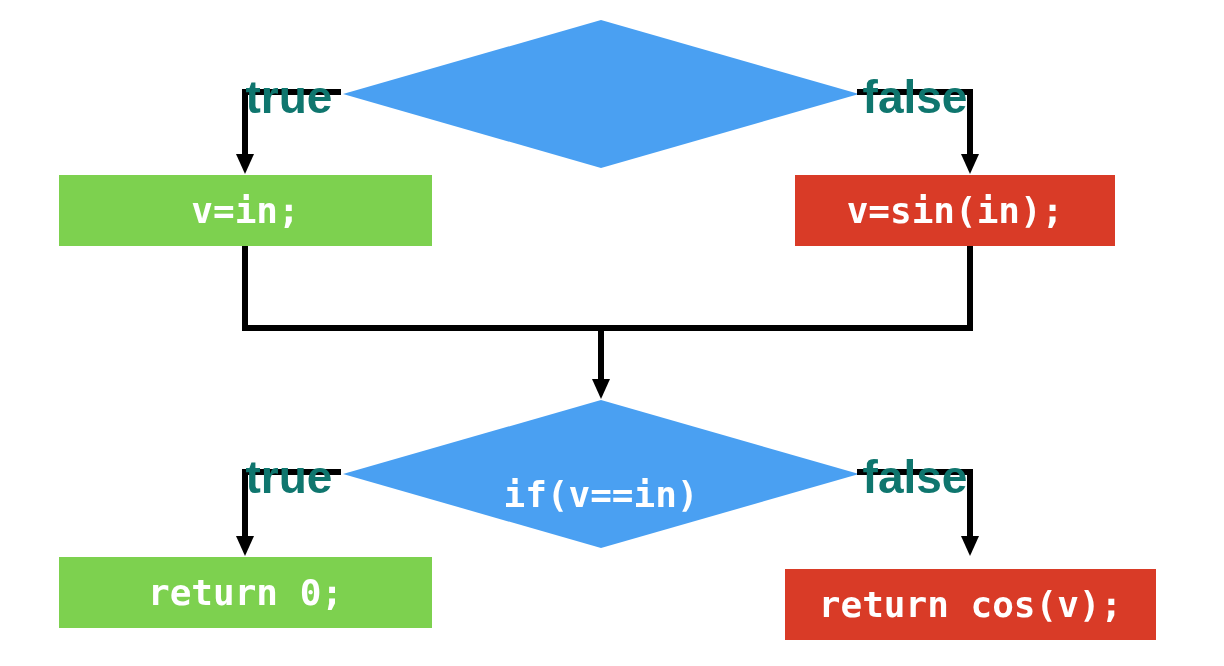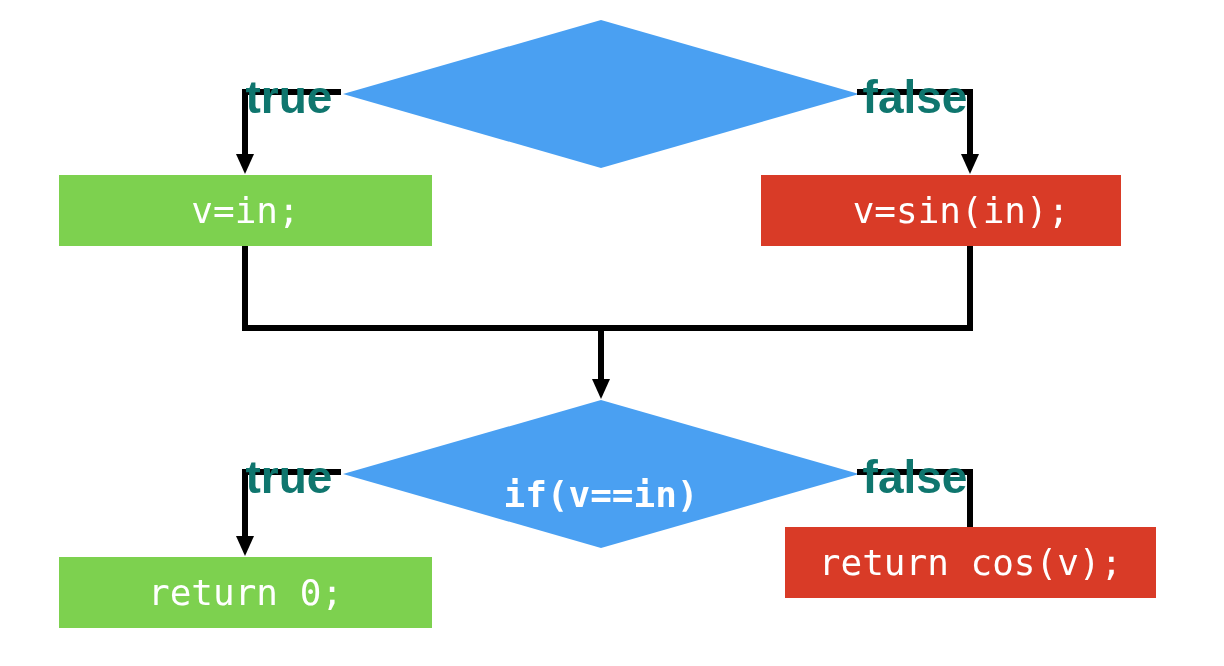--- a/index.html
+++ b/index.html
@@ -16,28 +16,28 @@
     left: 0; top: 0;
     width: 1224px; height: 666px;
   }
   .node-box {
     position: absolute;
     display: flex;
     align-items: center;
     justify-content: center;
     color: #ffffff;
     font-family: "DejaVu Sans Mono", monospace;
-    font-weight: normal;
+    font-weight: bold;
     font-size: 36px;
     letter-spacing: 0;
   }
   .box-true1  { left: 59px;  top: 175px; width: 373px; height: 71px; }
-  .box-false1 { left: 761px; top: 175px; width: 320px; height: 71px; padding-left: 40px; }
+  .box-false1 { left: 795px; top: 175px; width: 320px; height: 71px; }
   .box-true2  { left: 59px;  top: 557px; width: 373px; height: 71px; }
-  .box-false2 { left: 785px; top: 527px; width: 371px; height: 71px; }
+  .box-false2 { left: 785px; top: 569px; width: 371px; height: 71px; }
   .diamond-label {
     position: absolute;
     transform: translate(-50%, -50%);
     color: #ffffff;
     font-family: "DejaVu Sans Mono", monospace;
     font-weight: bold;
     font-size: 36px;
     white-space: nowrap;
   }
   .dlabel-1 { left: 601px; top: 94px; }

